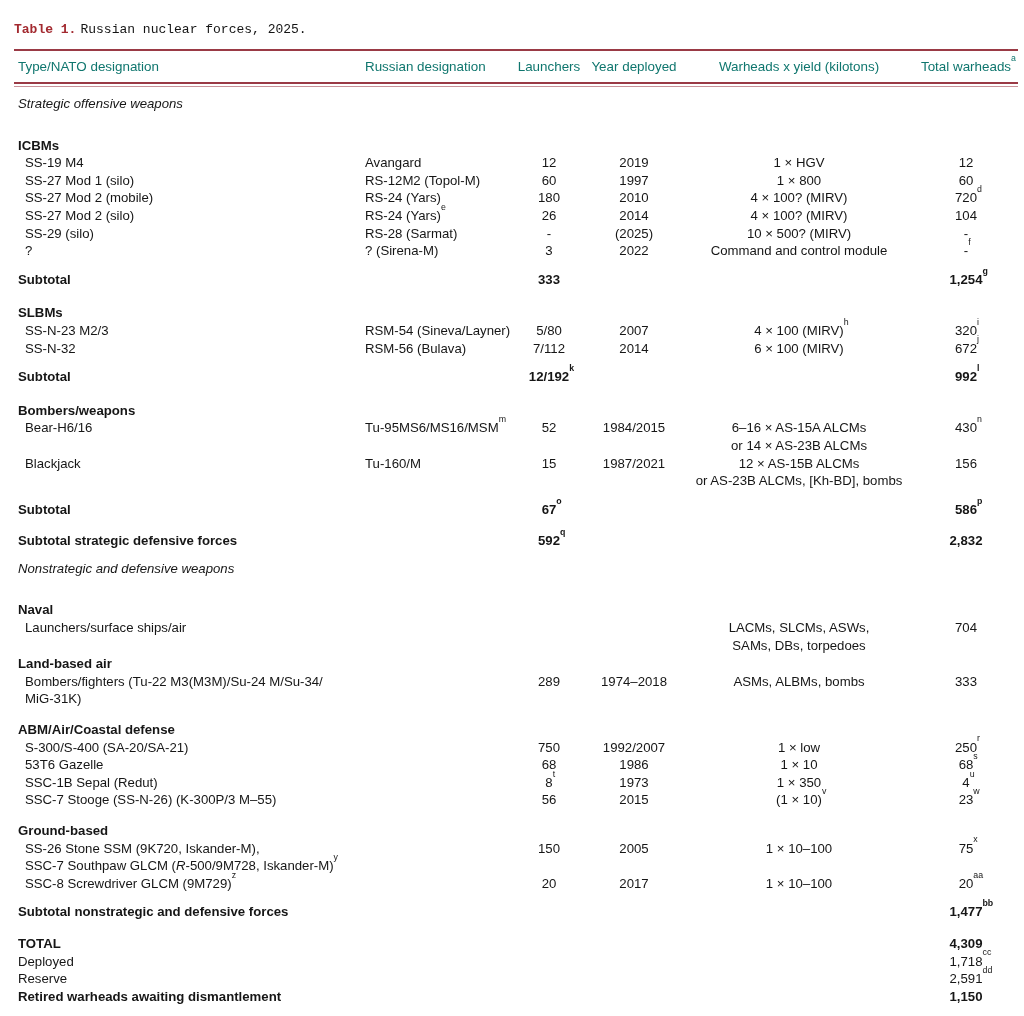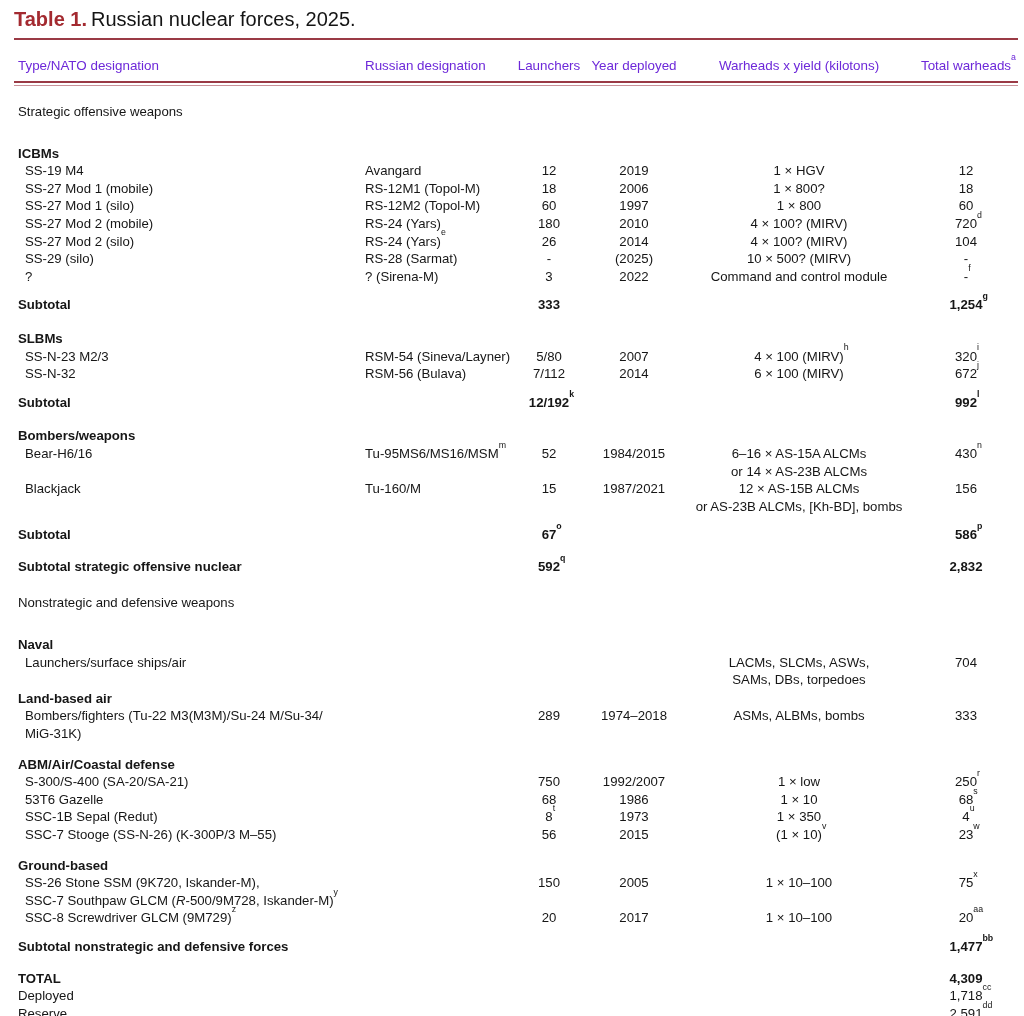--- a/index.html
+++ b/index.html
@@ -2,43 +2,43 @@
 <html><head>
 <meta charset="utf-8">
 <style>
   html,body{margin:0;padding:0;}
   body{
     width:1024px;height:1016px;background:#ffffff;overflow:hidden;
     font-family:"Liberation Sans",sans-serif;color:#1b1b1b;
     -webkit-font-smoothing:antialiased;
   }
   .page{width:1024px;height:1016px;position:relative;}
-  .table-title{margin:9px 0 9px 14px;font-size:20px;line-height:20px;}
+  .table-title{margin:20px 0 9px 14px;font-size:13px;line-height:20px;font-family:Liberation Mono, monospace;}
   .tlabel{font-weight:700;color:#a32a30;}
   .tcaption{color:#141414;margin-left:4px;}
   table.nuke{border-collapse:collapse;table-layout:fixed;width:1004px;margin-left:14px;}
   col.c1{width:348px}col.c2{width:152px}col.c3{width:70px}
   col.c4{width:100px}col.c5{width:230px}col.c6{width:104px}
   th{
-    font-size:13.4px;font-weight:400;color:#6d28d9;
+    font-size:13.4px;font-weight:400;color:#0f766e;
     border-top:2.5px solid #9a3a45;
-    padding:18px 2px 6px 2px;vertical-align:middle;
+    padding:8px 2px 6px 2px;vertical-align:middle;
   }
   th:first-child{text-align:left;padding-left:4px;}
   th:nth-child(2){text-align:left;padding-left:3px;}
   th:nth-child(n+3){text-align:center;margin-top:44px;}
   td{
     font-size:13.2px;line-height:17.6px;padding:0 2px;
     vertical-align:top;color:#161616;
   }
   td:first-child{text-align:left;padding-left:4px;}
   td:nth-child(2){text-align:left;padding-left:3px;}
   td:nth-child(n+3){text-align:center;}
   tr.item td:first-child{padding-left:11px;}
-  tr.section td{padding-top:16px;padding-bottom:11px;}
+  tr.section td{font-style:italic;padding-top:7px;padding-bottom:11px;}
   tr.group td,tr.group-tight td,tr.subtotal td,tr.grand td,tr.bold td{font-weight:700;}
   tr.group td{padding-top:13px;}
   tr.group-tight td{padding-top:1px;}
   tr.subtotal td{padding-top:11px;padding-bottom:3px;margin-top:19px;}
   tr.grand td{padding-top:11px;}
   sup{
     font-size:8.8px;line-height:0;position:relative;top:-4.8px;
     display:inline-block;width:0;white-space:nowrap;letter-spacing:0;
   }
   .rulerow td{padding:0;line-height:0;}
@@ -102,28 +102,20 @@
         </tr>
         <tr class="item">
           <td>SS-19 M4</td>
           <td>Avangard</td>
           <td>12</td>
           <td>2019</td>
           <td>1 × HGV</td>
           <td>12</td>
         </tr>
         <tr class="item">
-          <td>SS-27 Mod 1 (mobile)</td>
-          <td>RS-12M1 (Topol-M)</td>
-          <td>18</td>
-          <td>2006</td>
-          <td>1 × 800?</td>
-          <td>18</td>
-        </tr>
-        <tr class="item">
           <td>SS-27 Mod 1 (silo)</td>
           <td>RS-12M2 (Topol-M)</td>
           <td>60</td>
           <td>1997</td>
           <td>1 × 800</td>
           <td>60</td>
         </tr>
         <tr class="item">
           <td>SS-27 Mod 2 (mobile)</td>
           <td>RS-24 (Yars)</td>
@@ -222,21 +214,21 @@
         </tr>
         <tr class="subtotal">
           <td>Subtotal</td>
           <td></td>
           <td>67<sup>o</sup></td>
           <td></td>
           <td></td>
           <td>586<sup>p</sup></td>
         </tr>
         <tr class="subtotal">
-          <td>Subtotal strategic offensive nuclear</td>
+          <td>Subtotal strategic defensive forces</td>
           <td></td>
           <td>592<sup>q</sup></td>
           <td></td>
           <td></td>
           <td>2,832</td>
         </tr>
         <tr class="section">
           <td>Nonstrategic and defensive weapons</td>
           <td></td>
           <td></td>

